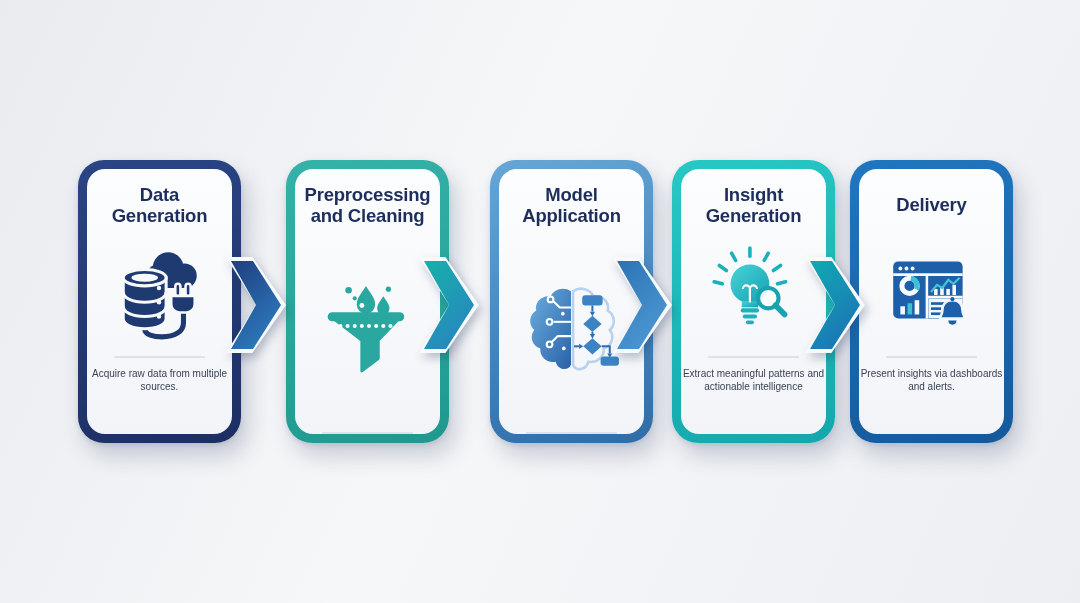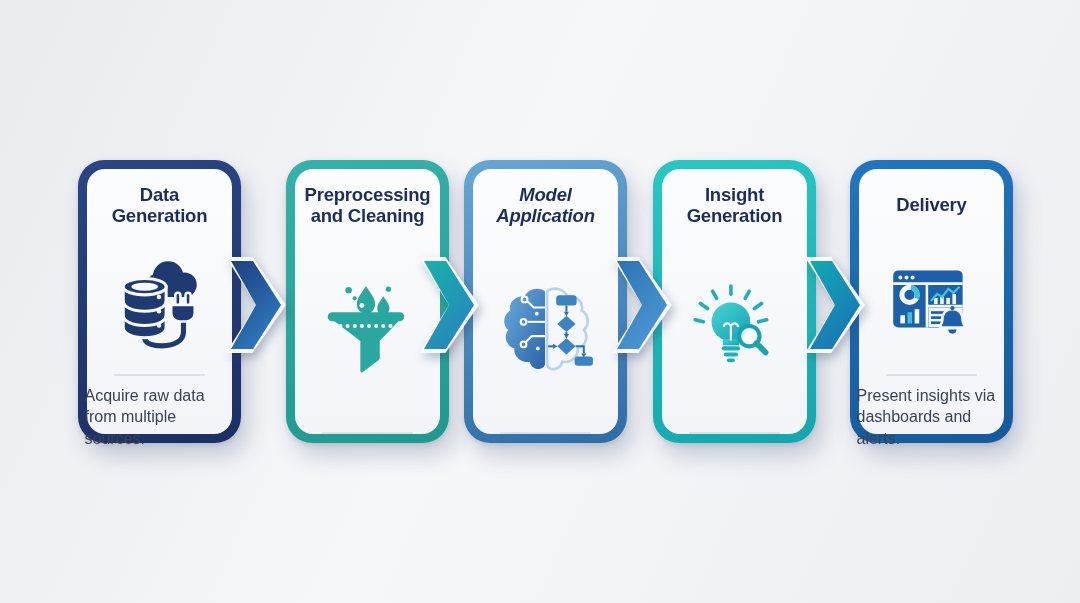--- a/index.html
+++ b/index.html
@@ -26,42 +26,42 @@
   }
   .card-title{
     font-weight:bold;font-size:18.5px;line-height:1.16;text-align:center;
     color:#1d2e5c;min-height:46px;display:flex;align-items:center;justify-content:center;
     letter-spacing:-.2px;
   }
   .icon-box{flex:1;display:flex;align-items:center;justify-content:center;width:100%;color:var(--icon);}
   .icon-box svg{width:98px;height:98px;display:block;}
   .divider{width:70%;height:2px;background:#dde1e8;border-radius:1px;flex:none;}
   .card-desc{
-    font-size:16px;line-height:1.34;color:#3a4254;text-align:left;
-    padding:9px 0 0;height:58px;box-sizing:border-box;width:150px;
+    font-size:10px;line-height:1.34;color:#3a4254;text-align:center;
+    padding:9px 0 0;height:76px;box-sizing:border-box;width:150px;
   }
   
   .arrow{
     position:absolute;top:257px;width:60px;height:96px;z-index:5;
     filter:drop-shadow(3px 5px 5px rgba(35,55,95,.30));
   }
   .arrow-outline{
     position:absolute;inset:0;background:#f7f9fb;
     clip-path:polygon(0% 0%,44% 0%,100% 50%,44% 100%,0% 100%,50% 50%);
   }
   .arrow-fill{
     position:absolute;inset:4px 5px;
     background:linear-gradient(135deg,var(--a1),var(--a2));
     clip-path:polygon(0% 0%,44% 0%,100% 50%,44% 100%,0% 100%,50% 50%);
   }
   
   .card:nth-of-type(1){left:78px;}
   .c2{left:286px;}
-  .c3{left:464px;font-style:italic;}
-  .c4{left:653px;}
+  .c3{left:490px;}
+  .c4{left:672px;}
   .c5{left:850px;}
   .a1{left:226px;} .a2{left:419px;} .a3{left:612px;} .a4{left:805px;}
 </style>
 </head>
 <body>
 
 <div class="stage">
 
   <div class="card" style="--bt: #2b4585; --bb: #1c2f63; --icon: #1e3a70;">
     <div class="card-inner">
@@ -222,20 +222,21 @@
           <g fill="currentColor">
             <rect x="35" y="64" width="18" height="4" rx="2"></rect>
             <rect x="37" y="70" width="14" height="4" rx="2"></rect>
             <rect x="40" y="76" width="8" height="3.5" rx="1.75"></rect>
           </g>
           <circle cx="62" cy="54" r="10" fill="rgba(255,255,255,0.88)" stroke="#17a3b0" stroke-width="4"></circle>
           <line x1="69" y1="61" x2="78" y2="70" stroke="#17a3b0" stroke-width="5.5" stroke-linecap="round"></line>
         </svg>
       </div>
       <div class="divider"></div>
+      <div class="card-desc">Extract meaningful patterns and actionable intelligence</div>
     </div>
   </div>
 
   <div class="arrow a4" style="--a1: #11aab3; --a2: #1c6cb6;">
     <div class="arrow-outline"></div>
     <div class="arrow-fill"></div>
   </div>
 
   <div class="card c5" style="--bt: #2077bf; --bb: #15599b; --icon: #1d5fa8;">
     <div class="card-inner">

